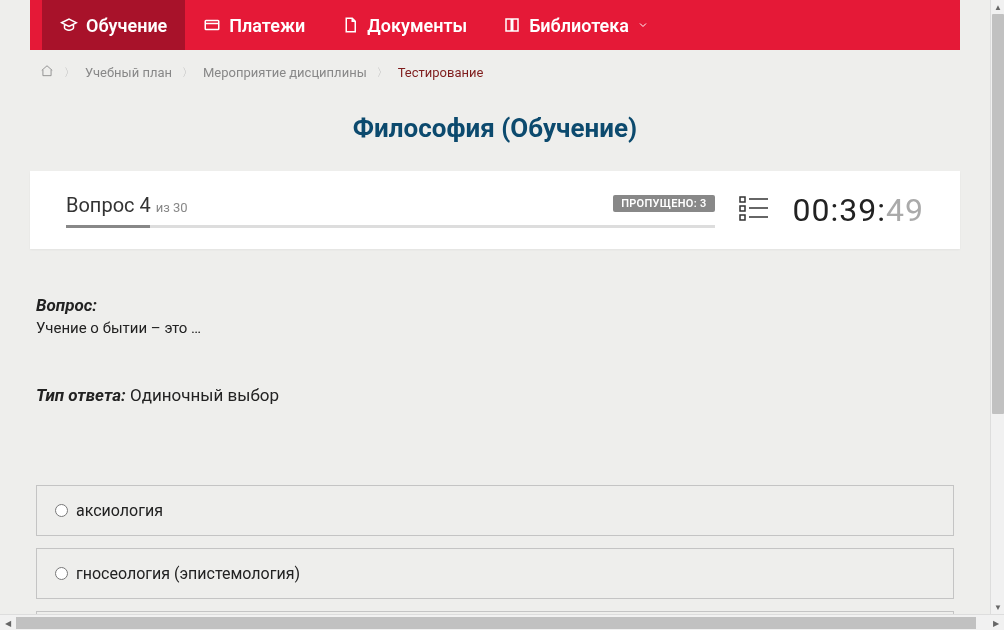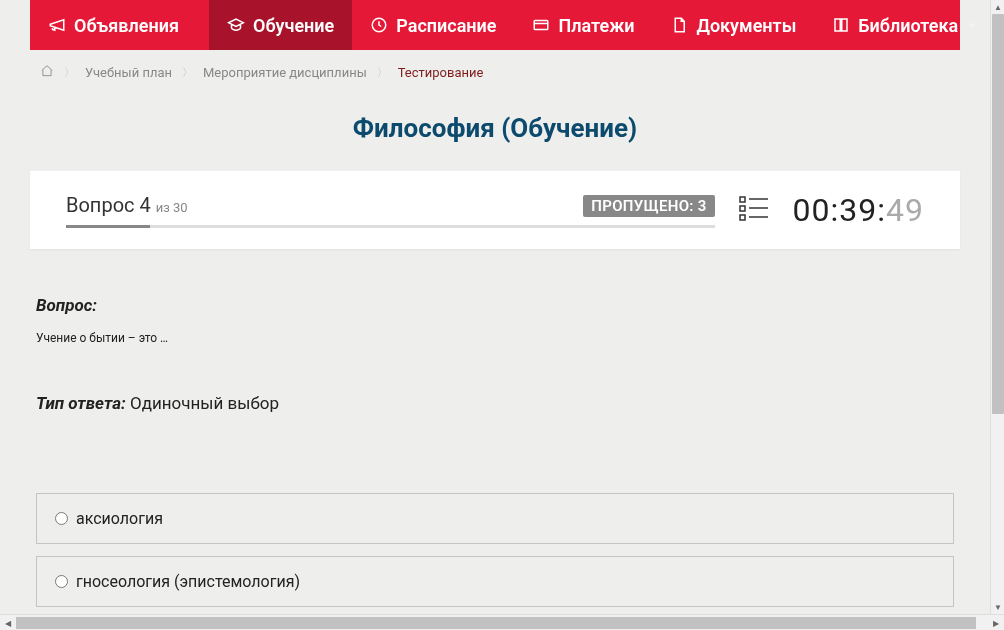--- a/index.html
+++ b/index.html
@@ -111,21 +111,21 @@
       font-size: 13px;
       color: #888;
       font-weight: 400;
     }
     .skipped-badge {
       position: absolute;
       right: 0;
       top: 2px;
       background: #888;
       color: #fff;
-      font-size: 15px;
+      font-size: 11px;
       font-weight: 600;
       padding: 2px 8px;
       border-radius: 2px;
       letter-spacing: 0.3px;
     }
     .progress-bar {
       height: 3px;
       background: #ddd;
       margin-top: 8px;
       position: relative;
@@ -159,24 +159,24 @@
       color: #aaa;
     }
     .question-section {
       padding: 0 6px;
     }
     .q-label {
       font-style: italic;
       font-weight: 700;
       font-size: 17px;
       color: #222;
-      margin-bottom: 16px;
+      margin-bottom: 4px;
     }
     .q-text {
-      font-size: 12px;
+      font-size: 15px;
       color: #222;
       margin-bottom: 48px;
     }
     .answer-type-row {
       font-size: 17px;
       color: #222;
       margin-bottom: 80px;
     }
     .answer-type-row .label {
       font-style: italic;
@@ -260,44 +260,27 @@
       top: 2px;
       background: #c1c1c1;
     }
   </style>
 </head>
 <body>
 
 <div class="viewport">
   <div class="page">
     <div class="nav-bar">
-      <div class="nav-item">
-        <span class="nav-icon">
-          <svg viewBox="0 0 24 24">
-              <path d="M3 11l18-6v14L3 13v-2z M6 13v5l3 1v-5"></path>
-            </svg>
-        </span>
-        <span>Объявления</span>
-      </div>
       <div class="nav-item active">
         <span class="nav-icon">
           <svg viewBox="0 0 24 24">
               <path d="M2 9l10-5 10 5-10 5L2 9z M6 11v5c0 1 3 3 6 3s6-2 6-3v-5"></path>
             </svg>
         </span>
         <span>Обучение</span>
-      </div>
-      <div class="nav-item">
-        <span class="nav-icon">
-          <svg viewBox="0 0 24 24">
-              <circle cx="12" cy="12" r="9"></circle>
-              <path d="M12 7v5l3 2"></path>
-            </svg>
-        </span>
-        <span>Расписание</span>
       </div>
       <div class="nav-item">
         <span class="nav-icon">
           <svg viewBox="0 0 24 24">
               <rect x="3" y="6" width="18" height="12" rx="1"></rect>
               <path d="M3 10h18"></path>
             </svg>
         </span>
         <span>Платежи</span>
       </div>

